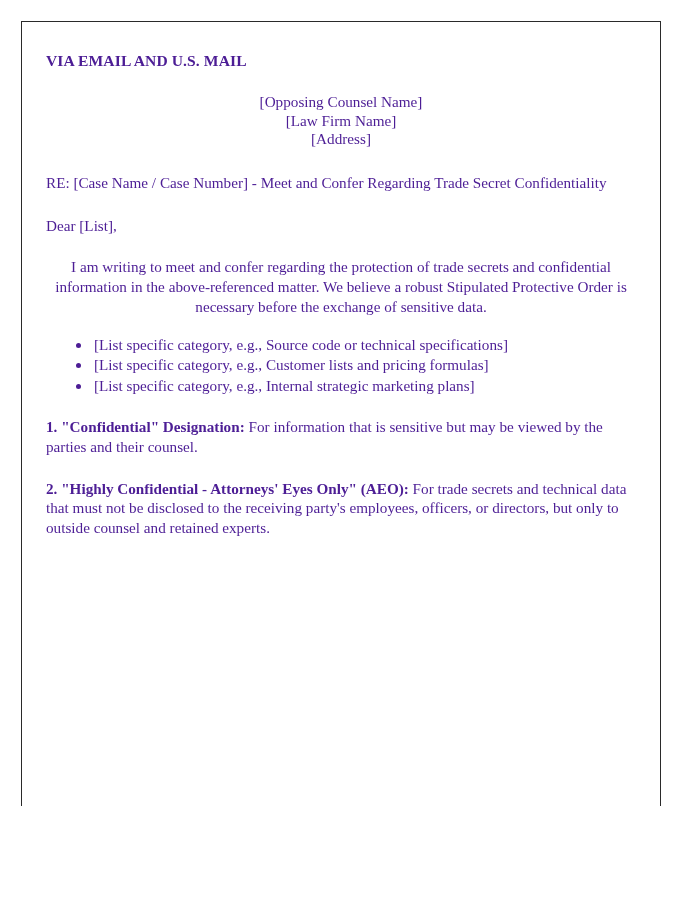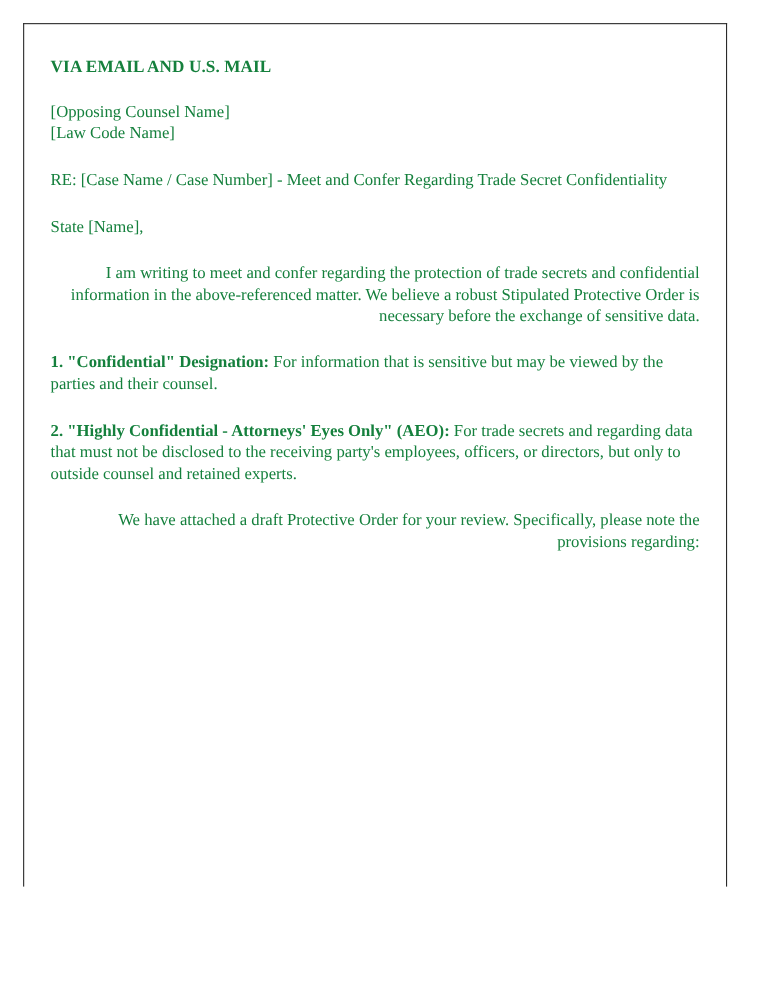--- a/index.html
+++ b/index.html
@@ -21,50 +21,51 @@
     height: 785px;
     border: 1px solid #2a2a2a;
     border-bottom: none;
     box-sizing: border-box;
     background: #ffffff;
     overflow: hidden;
   }
   .page-inner {
     padding: 22px 24px 0 24px;
     box-sizing: border-box;
-    color: #15803d;
+    color: #4c1d95;
     font-size: 15.2px;
     line-height: 1.30;
   }
   .delivery-method {
     font-weight: bold;
     font-size: 15.6px;
     letter-spacing: 0.1px;
     margin: 7px 0 0 0;
   }
   .date-line {
     margin: 24px 0 0 0;
   }
   .address-block {
     margin: 22px 0 0 0;
+    text-align: center;
   }
   .address-block div {
     line-height: 1.22;
   }
   .re-line {
     font-weight: normal;
     margin: 24px 0 0 0;
     line-height: 1.30;
   }
   .salutation {
     margin: 23px 0 0 0;
   }
   .body-para {
     margin: 22px 0 0 0;
-    text-align: right;
+    text-align: center;
   }
   .tier-para {
     margin: 22px 0 0 0;
   }
   .tier-para .lead {
     font-weight: bold;
   }
   ul.doc-list {
     margin: 18px 0 0 0;
     padding: 0 0 0 46px;
@@ -80,36 +81,41 @@
 <body>
 
 <div class="page-frame">
   <div class="page-inner">
 
     <p class="delivery-method">VIA EMAIL AND U.S. MAIL</p>
 
 
     <div class="address-block">
       <div>[Opposing Counsel Name]</div>
-      <div>[Law Code Name]</div>
+      <div>[Law Firm Name]</div>
+      <div>[Address]</div>
     </div>
 
     <p class="re-line">RE: [Case Name / Case Number] - Meet and Confer Regarding Trade Secret Confidentiality</p>
 
-    <p class="salutation">State [Name],</p>
+    <p class="salutation">Dear [List],</p>
 
     <p class="body-para">I am writing to meet and confer regarding the protection of trade secrets and confidential information in the above-referenced matter. We believe a robust Stipulated Protective Order is necessary before the exchange of sensitive data.</p>
 
 
+    <ul class="doc-list">
+      <li>[List specific category, e.g., Source code or technical specifications]</li>
+      <li>[List specific category, e.g., Customer lists and pricing formulas]</li>
+      <li>[List specific category, e.g., Internal strategic marketing plans]</li>
+    </ul>
 
 
     <p class="tier-para">
       <span class="lead">1. "Confidential" Designation:</span><span> For information that is sensitive but may be viewed by the parties and their counsel.</span>
     </p>
 
     <p class="tier-para">
-      <span class="lead">2. "Highly Confidential - Attorneys' Eyes Only" (AEO):</span><span> For trade secrets and regarding data that must not be disclosed to the receiving party's employees, officers, or directors, but only to outside counsel and retained experts.</span>
+      <span class="lead">2. "Highly Confidential - Attorneys' Eyes Only" (AEO):</span><span> For trade secrets and technical data that must not be disclosed to the receiving party's employees, officers, or directors, but only to outside counsel and retained experts.</span>
     </p>
 
-    <p class="body-para">We have attached a draft Protective Order for your review. Specifically, please note the provisions regarding:</p>
 
   </div>
 </div>
 
 </body></html>

